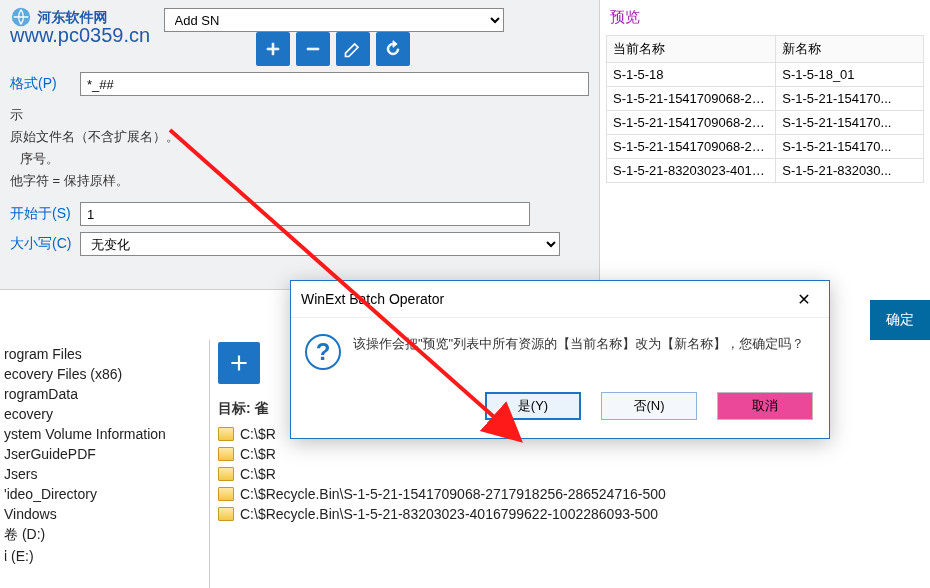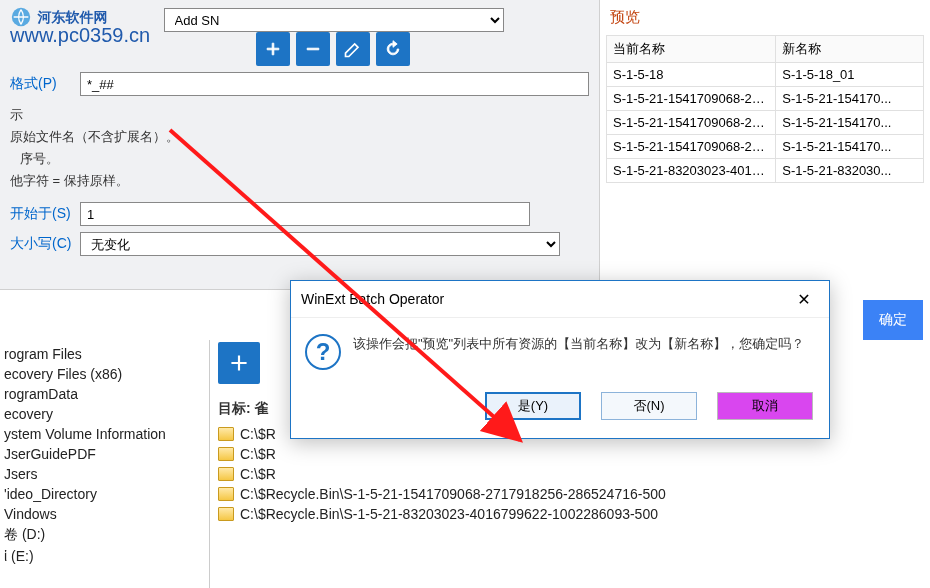--- a/index.html
+++ b/index.html
@@ -22,28 +22,28 @@
 .sq-btn { width: 34px; height: 34px; background: #1d74c5; display: flex; align-items: center; justify-content: center; cursor: pointer; margin-right: 6px; border-radius: 2px; }
 .sq-btn svg { width: 20px; height: 20px; fill: #fff; stroke: #fff; }
 .format-input { flex: 1; margin-left: 8px; }
 .hint { font-size: 13px; color: #333; margin: 10px 0 4px 0; }
 .hint2 { font-size: 13px; color: #333; margin: 4px 0; }
 .start-input { width: 450px; margin-left: 8px; }
 .case-combo { width: 480px; margin-left: 8px; }
 
 
 .preview { flex: 1; padding: 8px 6px; }
-.preview-title { color: #c2410c; font-size: 15px; margin-bottom: 8px; padding-left: 4px; }
+.preview-title { color: #a21caf; font-size: 15px; margin-bottom: 8px; padding-left: 4px; }
 .preview-table { width: 100%; border-collapse: collapse; }
 .preview-table th, .preview-table td { border: 1px solid #e0e0e0; padding: 4px 6px; text-align: left; font-size: 13px; white-space: nowrap; overflow: hidden; text-overflow: ellipsis; margin-left: 28px; }
 .preview-table th { background: #fafafa; font-weight: normal; }
 .preview-table td { max-width: 140px; }
 
 
-.confirm-btn { position: absolute; right: 7px; top: 300px; width: 60px; height: 40px; background: #3b82f6; color: #fff; display: flex; align-items: center; justify-content: center; font-size: 14px; cursor: pointer; }
+.confirm-btn { position: absolute; right: 0; top: 300px; width: 60px; height: 40px; background: #0369a1; color: #fff; display: flex; align-items: center; justify-content: center; font-size: 14px; cursor: pointer; }
 
 
 .lower { position: absolute; top: 340px; left: 0; right: 0; bottom: 0; display: flex; }
 .tree { width: 210px; background: #fff; border-right: 1px solid #ccc; padding: 4px 0; overflow: hidden; }
 .tree-item { font-size: 14px; color: #222; padding: 2px 4px; white-space: nowrap; cursor: pointer; }
 .file-panel { flex: 1; position: relative; padding: 6px 8px; }
 .big-add { position: absolute; left: 8px; top: 2px; width: 42px; height: 42px; background: #1d74c5; display: flex; align-items: center; justify-content: center; cursor: pointer; border-radius: 2px; }
 .big-add svg { width: 26px; height: 26px; fill: #fff; }
 .target-row { margin-left: 0; margin-top: 54px; font-size: 14px; color: #333; font-weight: bold; }
 .file-list { margin-top: 6px; }
@@ -53,21 +53,21 @@
 
 .modal { position: absolute; left: 290px; top: 280px; width: 540px; background: #fff; border: 1px solid #1d74c5; box-shadow: 0 4px 20px rgba(0,0,0,0.25); z-index: 100; }
 .modal-title { background: #fff; padding: 6px 10px; font-size: 14px; display: flex; justify-content: space-between; align-items: center; border-bottom: 1px solid #eee; }
 .modal-close { width: 30px; height: 24px; display: flex; align-items: center; justify-content: center; cursor: pointer; font-size: 16px; }
 .modal-body { display: flex; padding: 16px 14px 12px 14px; gap: 12px; }
 .q-icon { width: 36px; height: 36px; border: 2px solid #1d74c5; border-radius: 50%; display: flex; align-items: center; justify-content: center; color: #1d74c5; font-size: 24px; font-weight: bold; flex-shrink: 0; }
 .modal-msg { font-size: 13px; color: #333; line-height: 1.5; }
 .modal-btns { display: flex; justify-content: flex-end; gap: 20px; padding: 10px 16px 18px 16px; }
 .dlg-btn { min-width: 96px; height: 28px; border: 1px solid #8cb3da; background: #f4f8fc; display: flex; align-items: center; justify-content: center; cursor: pointer; font-size: 13px; }
 .dlg-btn.yes { border: 2px solid #1d74c5; background: #eaf2fb; }
-.dlg-btn.cancel { background: #d946ef; border-color: #bbb; }
+.dlg-btn.cancel { background: #ec4899; border-color: #bbb; }
 
 
 .arrow-svg { position: absolute; top: 0; left: 0; width: 930px; height: 588px; pointer-events: none; z-index: 200; }
 </style>
 </head>
 <body>
 
 <div class="watermark">
   <div class="row1">
     <span class="logo">

